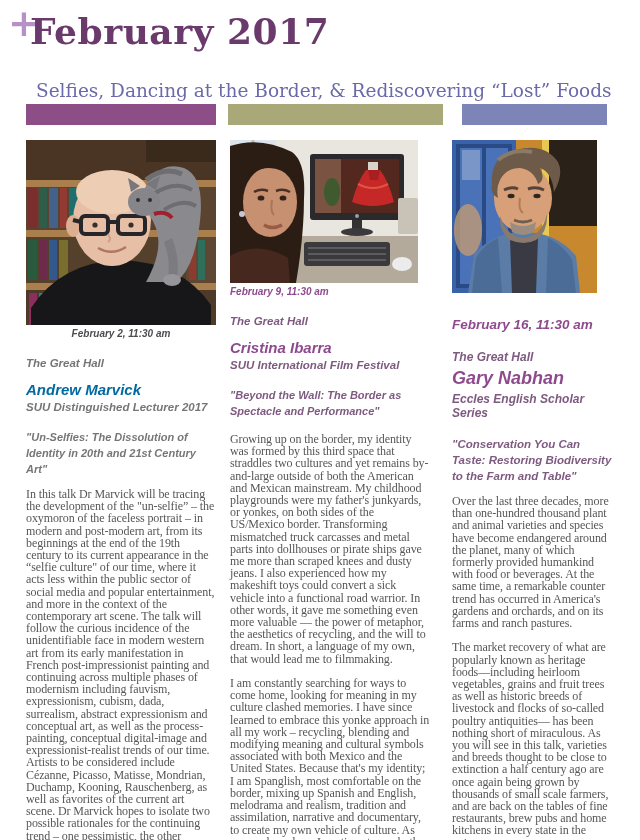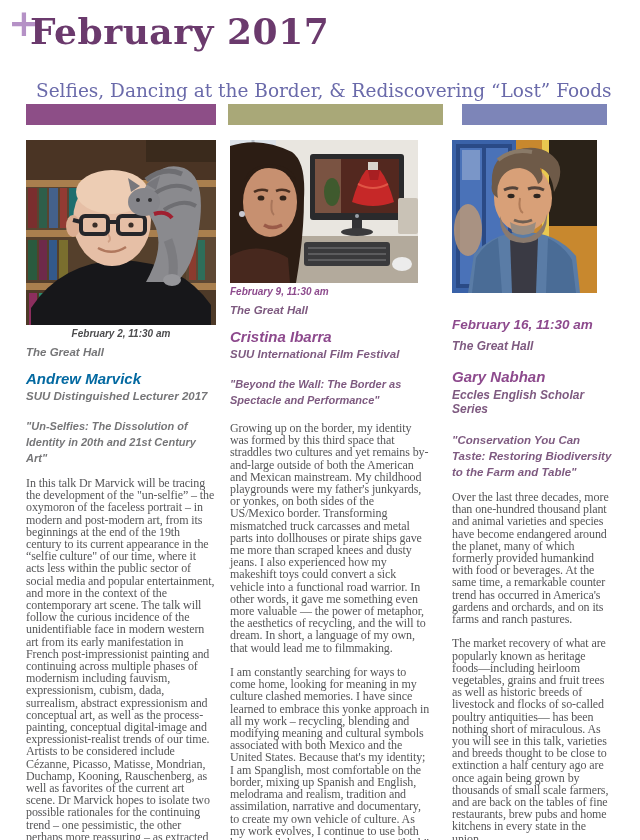--- a/index.html
+++ b/index.html
@@ -38,26 +38,26 @@
   .bar.b3{left:462px;width:145px;background:var(--bar-periwinkle);}
 
   .col{position:absolute;top:140px;}
   .col.c1{left:26px;width:190px;}
   .col.c2{left:230px;width:200px;}
   .col.c3{left:452px;width:160px;}
 
   .photo{display:block;}
   .hd{font-family:"Liberation Sans",sans-serif;font-weight:bold;font-style:italic;}
   .date{font-size:10px;margin-top:3px;}
-  .venue{font-size:11.5px;margin-top:7px;}
+  .venue{font-size:11.5px;margin-top:18px;}
   .name{font-size:15px;margin-top:12px;}
   .series{font-size:11.5px;margin-top:3px;}
   .quote{font-size:11px;line-height:16px;margin-top:16px;}
   .c3 .date{font-size:13.5px;margin-top:24px;}
-  .c3 .name{font-size:15px;margin-top:15px;}
+  .c3 .name{font-size:18px;margin-top:4px;}
   .c3 .venue,.c3 .series{font-size:12px;}
   .c3 .quote{font-size:11.5px;}
 
   .c1 .date{color:var(--col1-date-gray);text-align:center;}
   .c1 .venue,.c1 .series,.c1 .quote{color:var(--col1-muted);}
   .c1 .name{color:#0369a1;}
   .c2 .date,.c2 .name,.c3 .date,.c3 .name{color:var(--heading-purple);}
   .c2 .venue,.c2 .series,.c2 .quote,.c3 .venue,.c3 .series,.c3 .quote{color:var(--heading-muted);}
 
   .body{

